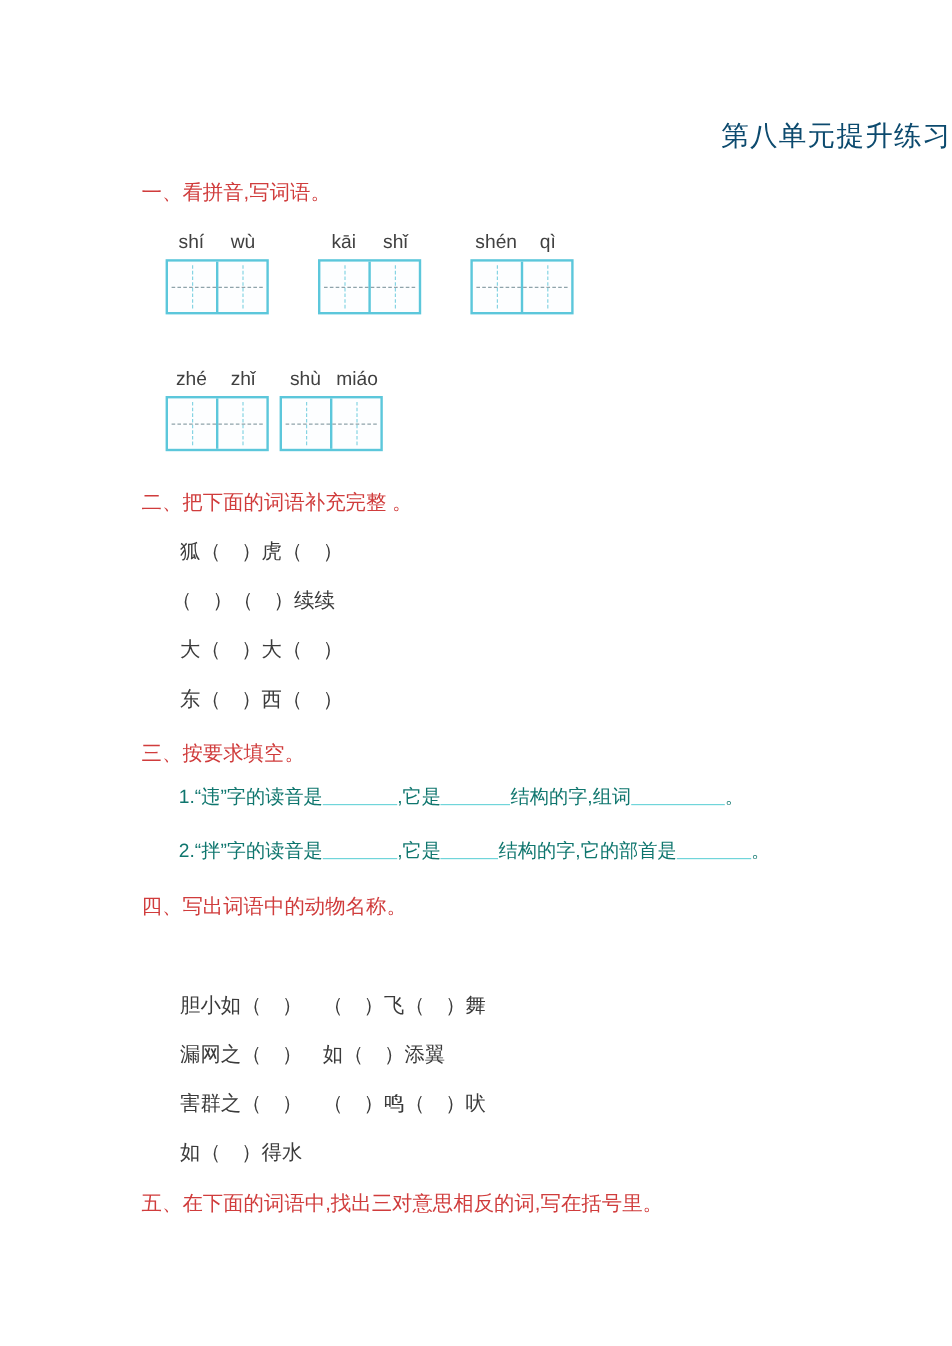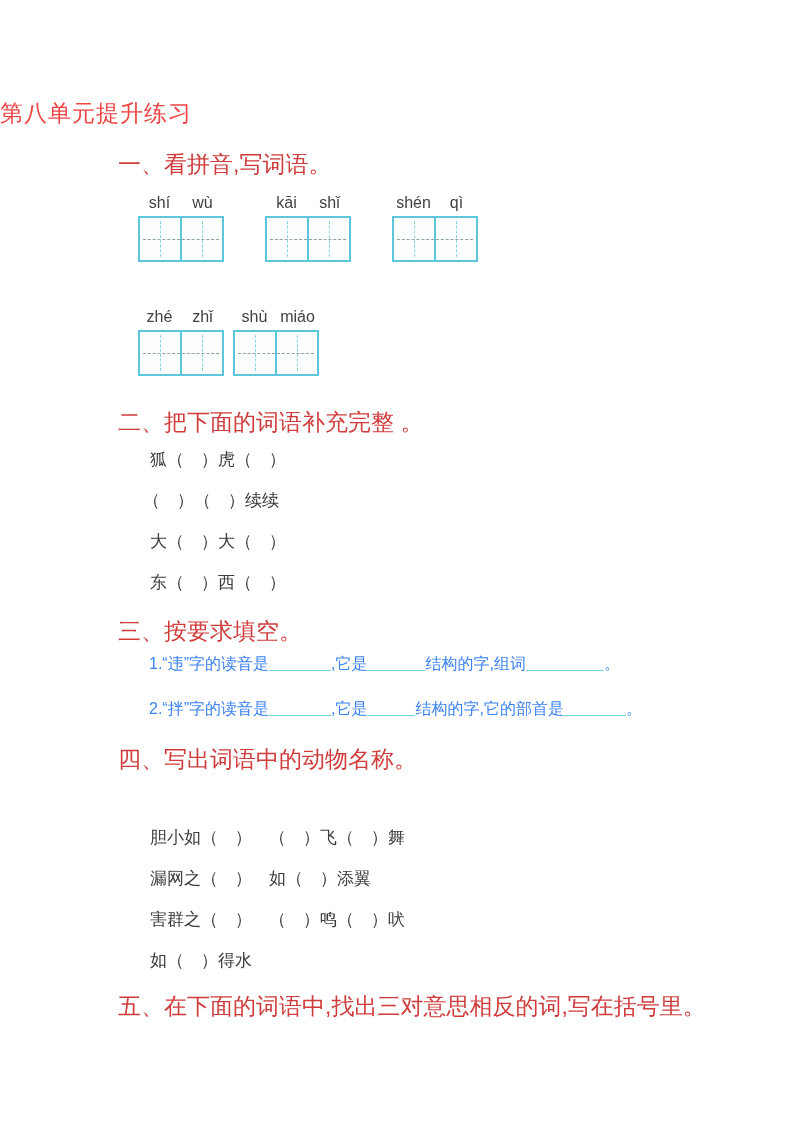--- a/index.html
+++ b/index.html
@@ -11,44 +11,44 @@
     background: #ffffff;
     font-family: "Liberation Sans", "DejaVu Sans", sans-serif;
     color: #3a3a3a;
     overflow: hidden;
   }
   .doc-title {
     position: absolute;
     top: 98px;
     left: 0;
     width: 100%;
-    text-align: left;
+    text-align: right;
     font-size: 23px;
     letter-spacing: 1px;
-    color: #ef4444;
+    color: #0c4a6e;
   }
   .sec-heading {
     position: absolute;
     left: 118px;
-    font-size: 23px;
+    font-size: 17px;
     color: #d03c3c;
     white-space: nowrap;
   }
   .content-line {
     position: absolute;
     left: 150px;
     font-size: 17px;
     color: #3b3b3b;
     white-space: nowrap;
   }
   .q-line {
     position: absolute;
     left: 149px;
     font-size: 16px;
-    color: #3b82f6;
+    color: #0f766e;
     white-space: nowrap;
   }
   .blank {
     display: inline-block;
     border-bottom: 1px solid #70d5da;
     height: 14px;
     vertical-align: -2px;
   }
   .w62 { width: 62px; }
   .w58 { width: 58px; }

